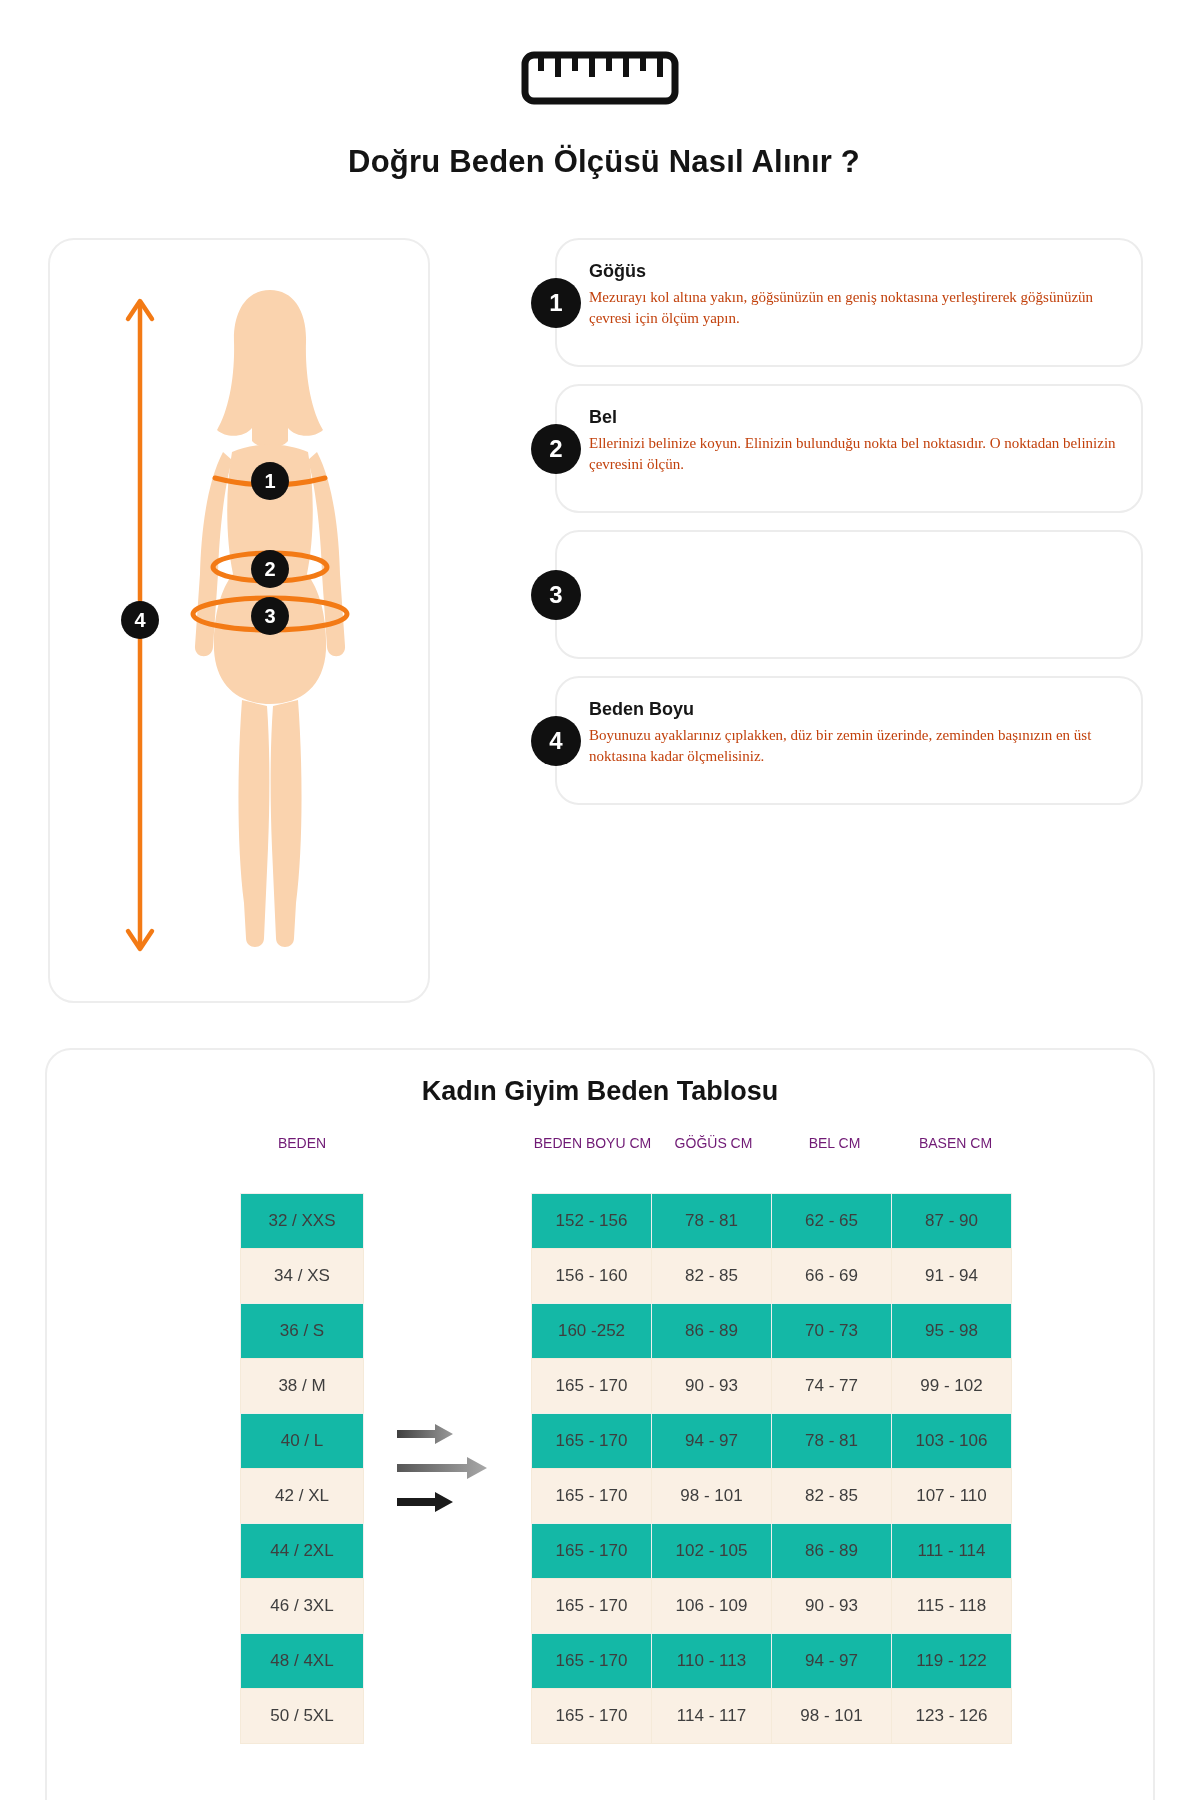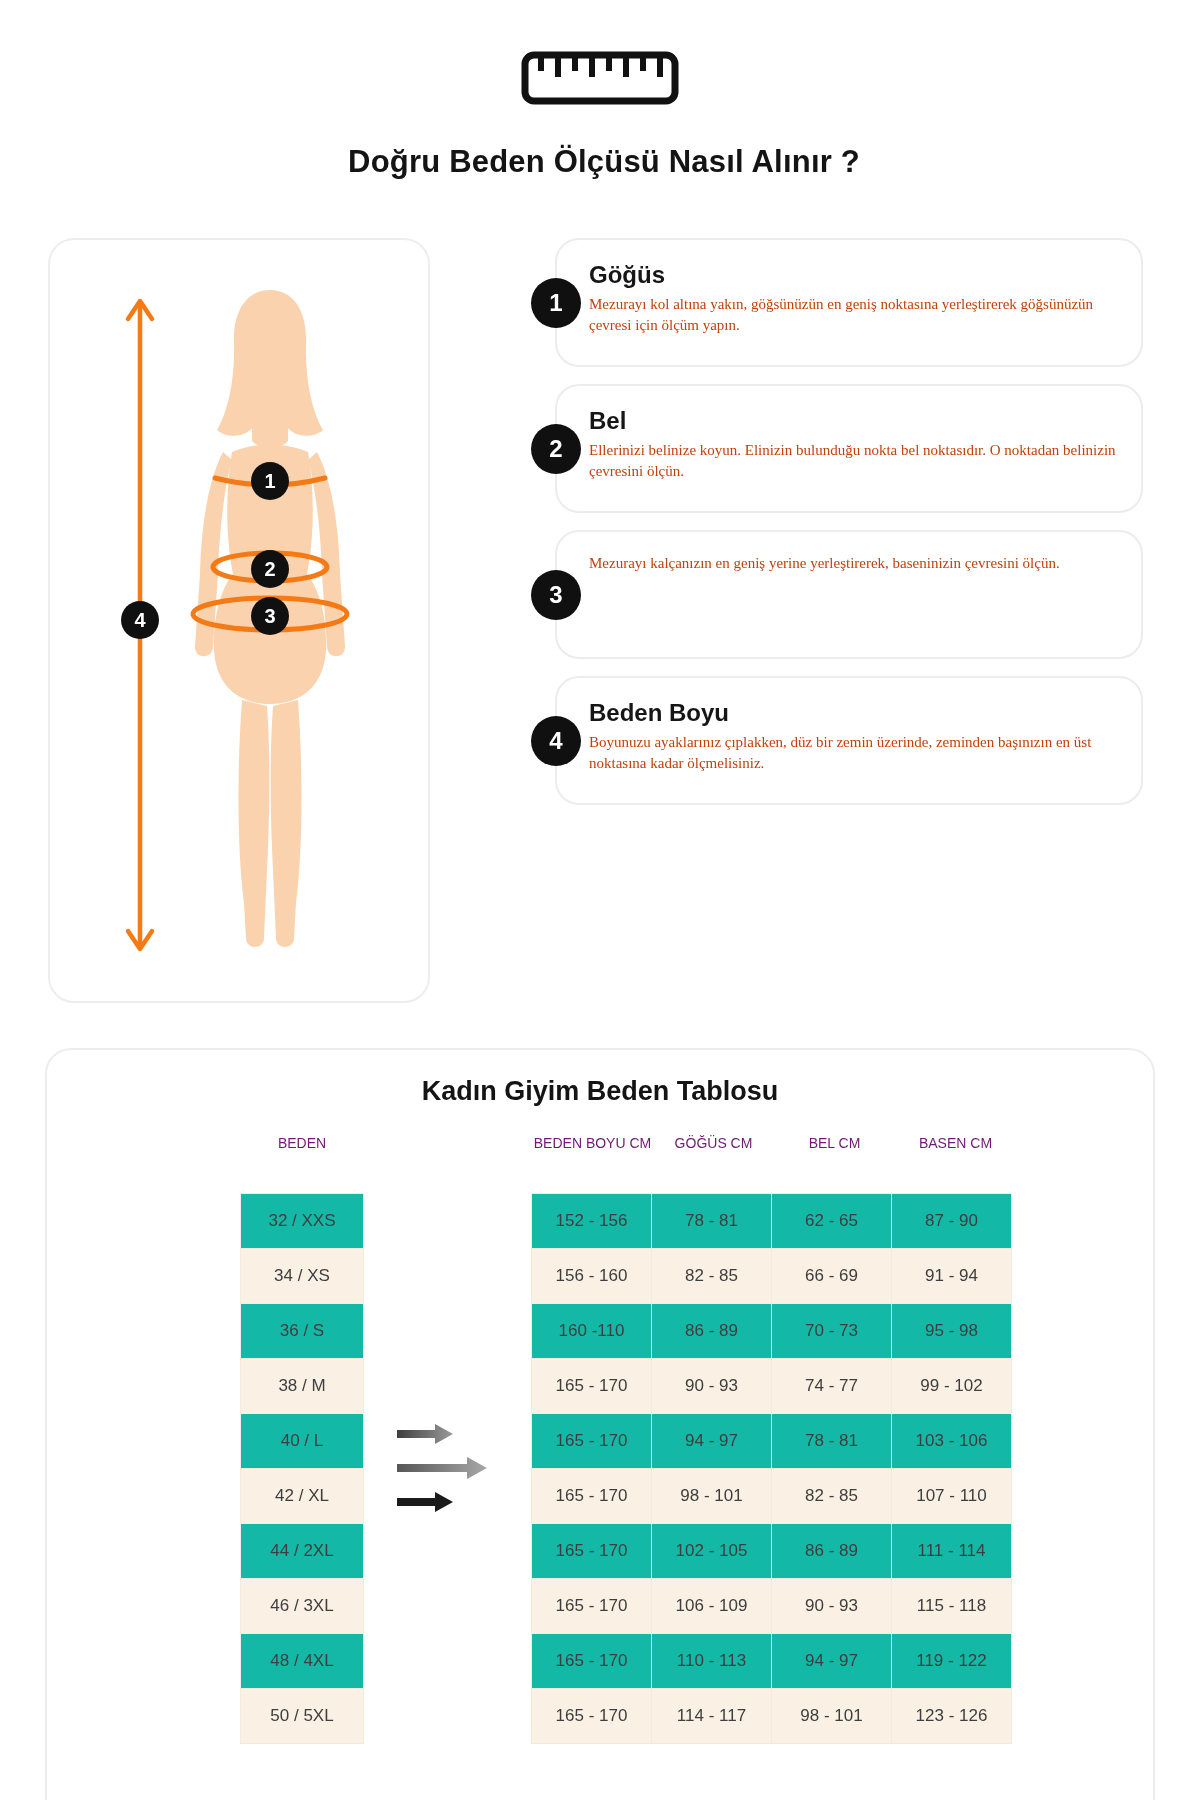--- a/index.html
+++ b/index.html
@@ -34,21 +34,21 @@
     position:relative; box-sizing:border-box; background:#fff;
     border:2px solid #ececec; border-radius:24px;
     min-height:129px; margin-bottom:17px; padding:21px 24px 18px 32px;
   }
   .badge {
     position:absolute; left:-26px; top:50%; transform:translateY(-50%);
     width:50px; height:50px; border-radius:50%; background:#101010; color:#fff;
     display:flex; align-items:center; justify-content:center;
     font-size:24px; font-weight:700;
   }
-  .card h3 { margin:0 0 5px 0; font-size:24px; font-weight:700; color:#161616; }
+  .card h3 { margin:0 0 5px 0; font-size:18px; font-weight:700; color:#161616; }
   .card p { margin:0; font-size:15px; color:#c2410c; line-height:1.4;font-family:Liberation Serif, serif; }
 
   
   .table-panel {
     position:absolute; left:45px; top:1048px; width:1110px; height:903px;
     border:2px solid #ededed; border-radius:26px; box-sizing:border-box; background:#fff;
   }
   .table-title { margin:26px 0 0 0; text-align:center; font-size:27px; font-weight:700; color:#141414; }
   .table-wrap { position:absolute; left:193px; top:82px; }
   .t-head, .t-row { display:flex; }
@@ -143,21 +143,20 @@
       </div>
 
       <div class="card alt">
         <div class="badge">2</div>
         <h3>Bel</h3>
         <p>Ellerinizi belinize koyun. Elinizin bulunduğu nokta bel noktasıdır. O noktadan belinizin çevresini ölçün.</p>
       </div>
 
       <div class="card">
         <div class="badge">3</div>
-        <p>Mezurayı kalçanızın en geniş yerine yerleştirerek, baseninizin çevresini ölçün.</p>
       </div>
 
       <div class="card alt">
         <div class="badge">4</div>
         <h3>Beden Boyu</h3>
         <p>Boyunuzu ayaklarınız çıplakken, düz bir zemin üzerinde, zeminden başınızın en üst noktasına kadar ölçmelisiniz.</p>
       </div>
 
   </div>
 
@@ -188,21 +187,21 @@
           <div class="c-gap"></div>
           <div class="c-m">156 - 160</div>
           <div class="c-m">82 - 85</div>
           <div class="c-m">66 - 69</div>
           <div class="c-m">91 - 94</div>
         </div>
 
         <div class="t-row">
           <div class="c-size">36 / S</div>
           <div class="c-gap"></div>
-          <div class="c-m">160 -110</div>
+          <div class="c-m">160 -252</div>
           <div class="c-m">86 - 89</div>
           <div class="c-m">70 - 73</div>
           <div class="c-m">95 - 98</div>
         </div>
 
         <div class="t-row alt">
           <div class="c-size">38 / M</div>
           <div class="c-gap"></div>
           <div class="c-m">165 - 170</div>
           <div class="c-m">90 - 93</div>

